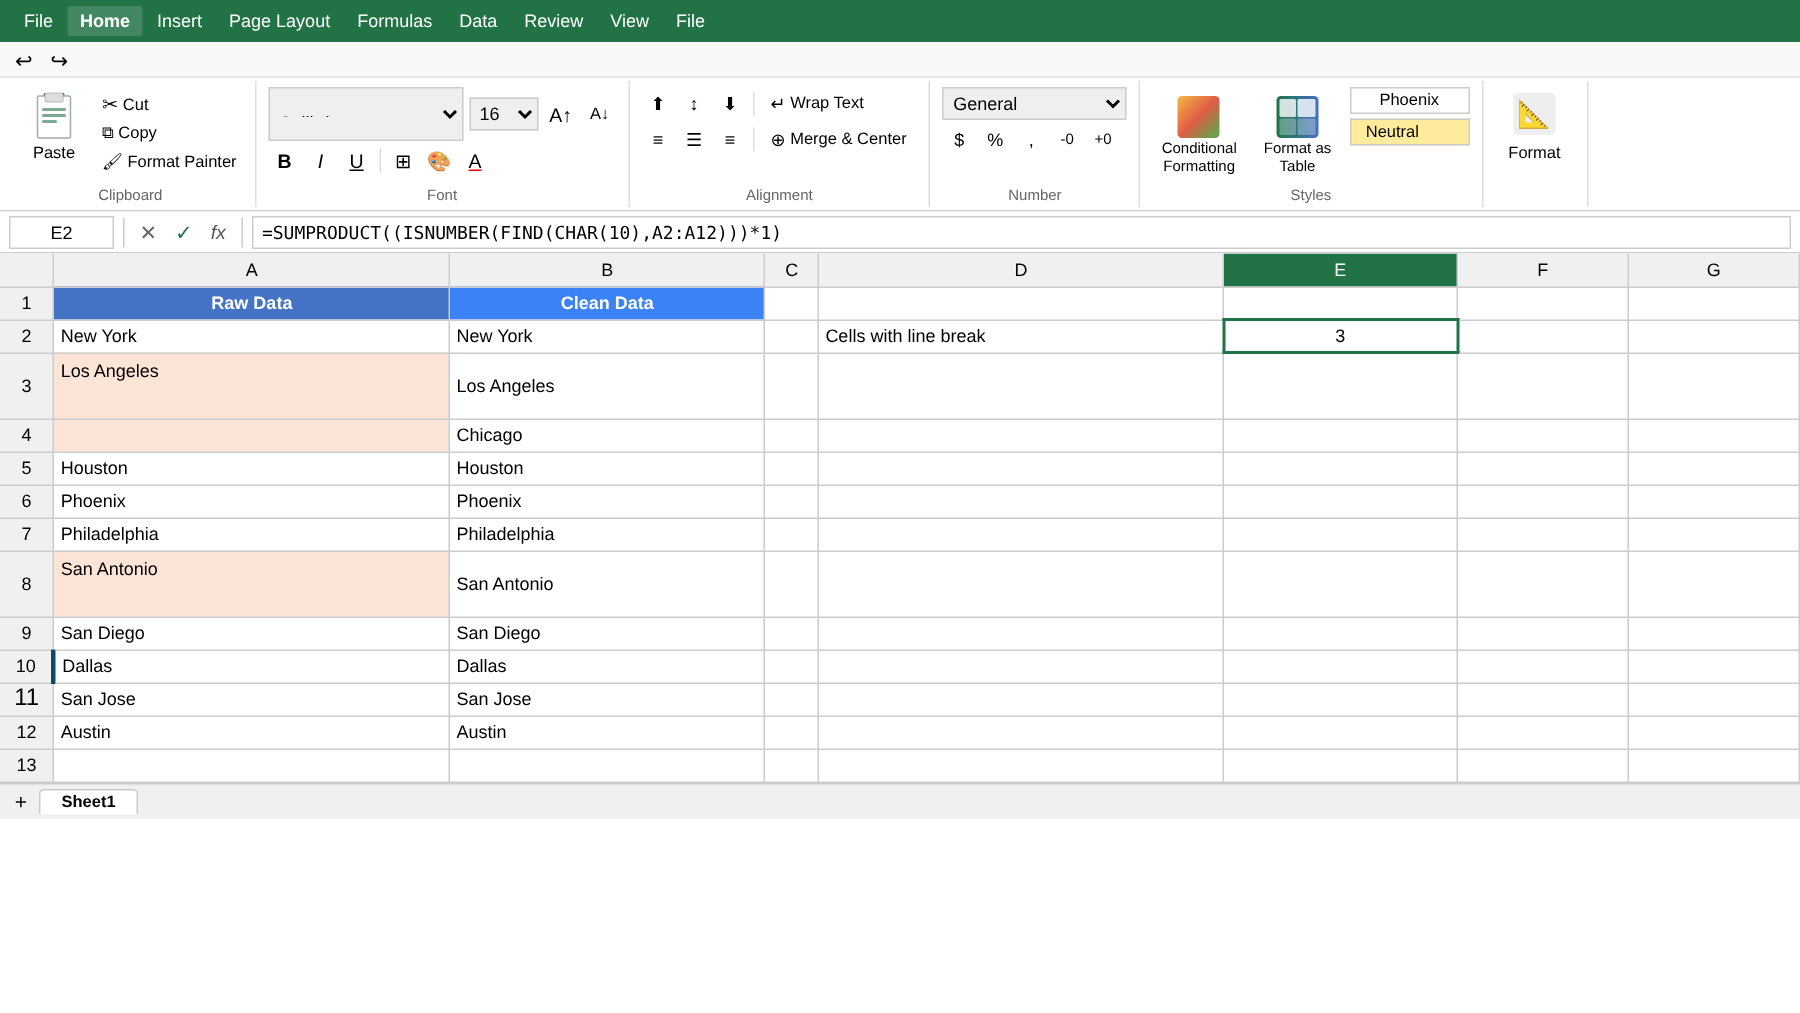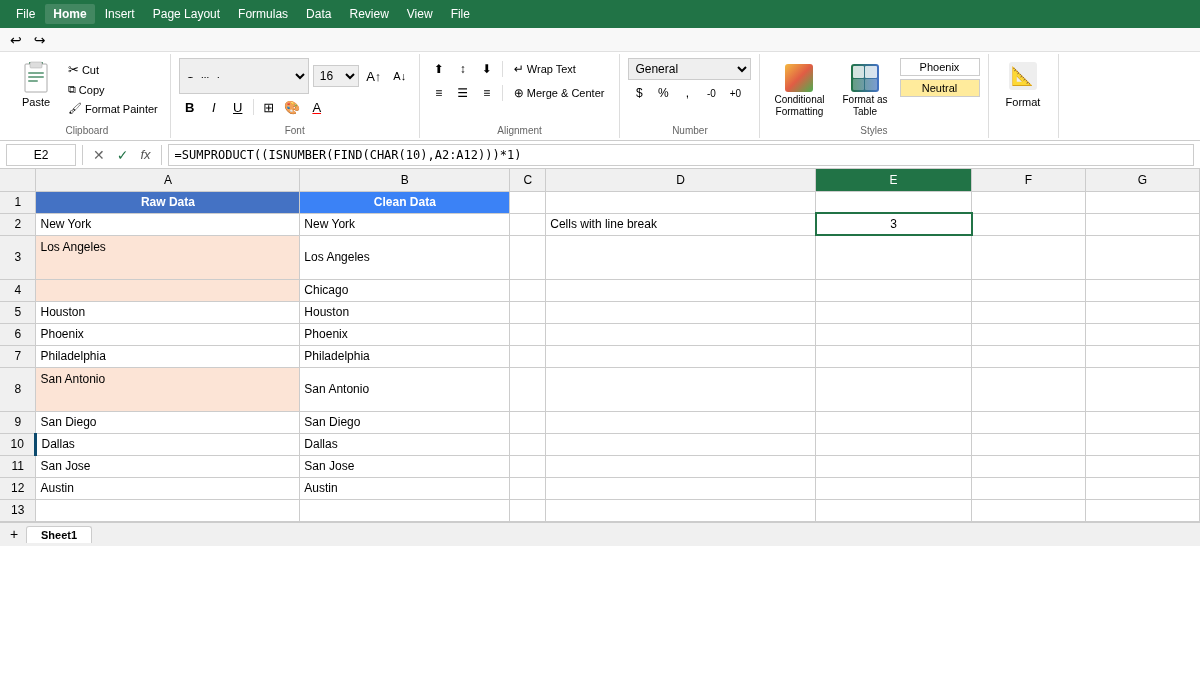--- a/index.html
+++ b/index.html
@@ -143,21 +143,21 @@
               <div style="background:white;opacity:0.8;border-radius:1px;"></div>
               <div style="background:white;opacity:0.8;border-radius:1px;"></div>
               <div style="background:white;opacity:0.3;border-radius:1px;"></div>
               <div style="background:white;opacity:0.3;border-radius:1px;"></div>
             </div>
           </div>
           <span style="font-size:10px;text-align:center;line-height:1.2;">Format as<br>Table</span>
         </div>
         <div style="display:flex;flex-direction:column;gap:3px;">
           <div style="padding:2px 10px;font-size:11px;border:1px solid #ccc;cursor:pointer;background:white;min-width:80px;text-align:center;">Phoenix</div>
-          <div style="padding:2px 10px;font-size:11px;border:1px solid #ccc;cursor:pointer;background:#ffeb9c;min-width:80px;text-align:center;">Neutral</div>
+          <div style="padding:2px 10px;font-size:11px;border:1px solid #ccc;cursor:pointer;background:#ffeb9c;min-width:80px;text-align:left;">Neutral</div>
         </div>
       </div>
       <span style="font-size:10px;color:#666;text-align:center;position:absolute;bottom:2px;left:0;right:0;">Styles</span>
     </div>
 
     <div style="display:flex;flex-direction:column;padding:0 8px;border-right:1px solid #ddd;position:relative;min-width:70px;">
       <div style="display:flex;flex-direction:column;align-items:center;padding-top:4px;padding-bottom:16px;gap:2px;">
         <div style="display:flex;flex-direction:column;align-items:center;cursor:pointer;padding:4px;">
           <div style="width:28px;height:28px;background:#eee;border-radius:3px;display:flex;align-items:center;justify-content:center;font-size:18px;">📐</div>
         </div>
@@ -308,21 +308,21 @@
         <td style="border-right:1px solid #ccc;border-bottom:1px solid #ccc;height:22px;font-size:12px;padding:0 4px;cursor:cell;">Dallas</td>
         <td style="border-right:1px solid #ccc;border-bottom:1px solid #ccc;height:22px;font-size:12px;padding:0 4px;cursor:cell;">Dallas</td>
         <td style="border-right:1px solid #ccc;border-bottom:1px solid #ccc;height:22px;cursor:cell;"></td>
         <td style="border-right:1px solid #ccc;border-bottom:1px solid #ccc;height:22px;cursor:cell;"></td>
         <td style="border-right:1px solid #ccc;border-bottom:1px solid #ccc;height:22px;cursor:cell;"></td>
         <td style="border-right:1px solid #ccc;border-bottom:1px solid #ccc;height:22px;cursor:cell;"></td>
         <td style="border-right:1px solid #ccc;border-bottom:1px solid #ccc;height:22px;cursor:cell;"></td>
       </tr>
 
       <tr>
-        <td style="background:#f0f0f0;border-right:1px solid #ccc;border-bottom:1px solid #ccc;height:22px;font-size:12px;text-align:center;cursor:pointer;">11</td>
+        <td style="background:#f0f0f0;border-right:1px solid #ccc;border-bottom:1px solid #ccc;height:22px;font-size:16px;text-align:center;cursor:pointer;">11</td>
         <td style="border-right:1px solid #ccc;border-bottom:1px solid #ccc;height:22px;font-size:12px;padding:0 4px;cursor:cell;">San Jose</td>
         <td style="border-right:1px solid #ccc;border-bottom:1px solid #ccc;height:22px;font-size:12px;padding:0 4px;cursor:cell;">San Jose</td>
         <td style="border-right:1px solid #ccc;border-bottom:1px solid #ccc;height:22px;cursor:cell;"></td>
         <td style="border-right:1px solid #ccc;border-bottom:1px solid #ccc;height:22px;cursor:cell;"></td>
         <td style="border-right:1px solid #ccc;border-bottom:1px solid #ccc;height:22px;cursor:cell;"></td>
         <td style="border-right:1px solid #ccc;border-bottom:1px solid #ccc;height:22px;cursor:cell;"></td>
         <td style="border-right:1px solid #ccc;border-bottom:1px solid #ccc;height:22px;cursor:cell;"></td>
       </tr>
 
       <tr>

